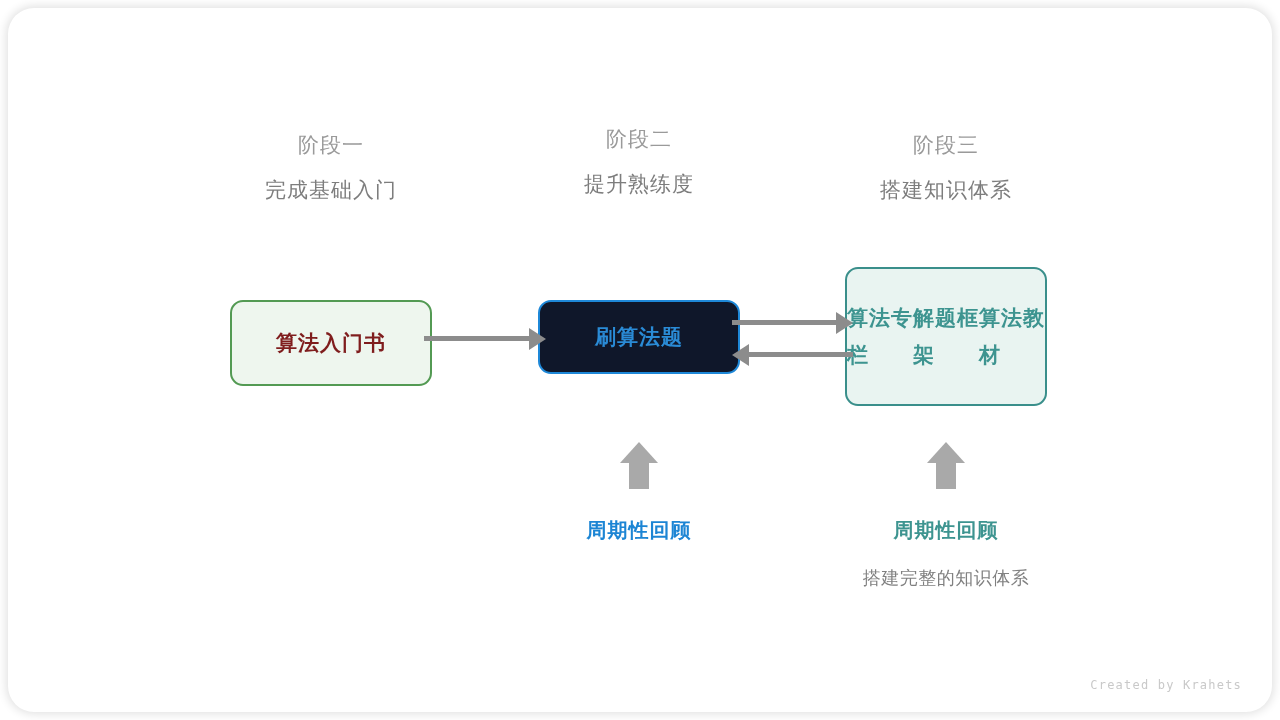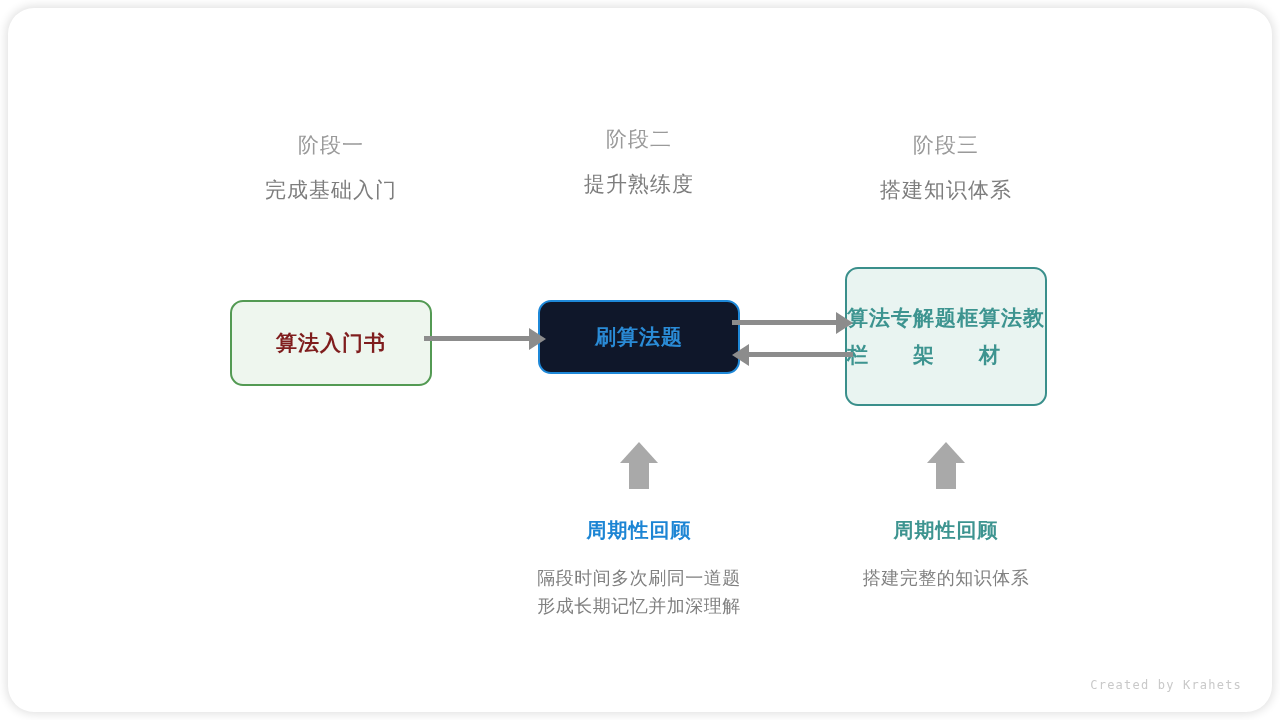--- a/index.html
+++ b/index.html
@@ -178,24 +178,20 @@
       <div class="ua-stem"></div>
     </div>
 
     <div class="up-arrow" id="up-arrow-summary">
       <div class="ua-head"></div>
       <div class="ua-stem"></div>
     </div>
 
     <div class="note" id="note-review">
       <div class="note-title">周期性回顾</div>
-      <div class="note-body">
-        <div>隔段时间多次刷同一道题</div>
-        <div>形成长期记忆并加深理解</div>
-      </div>
     </div>
 
     <div class="note" id="note-summary">
       <div class="note-title">周期性回顾</div>
       <div class="note-body">
         <div>搭建完整的知识体系</div>
       </div>
     </div>
 
     <div id="credit">Created by Krahets</div>

